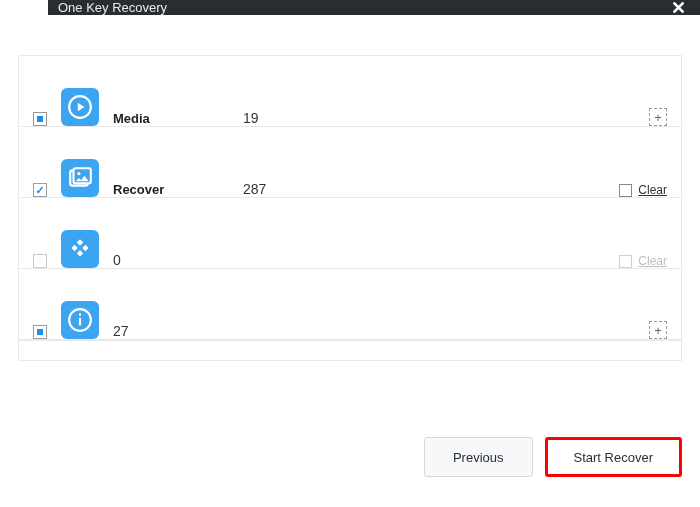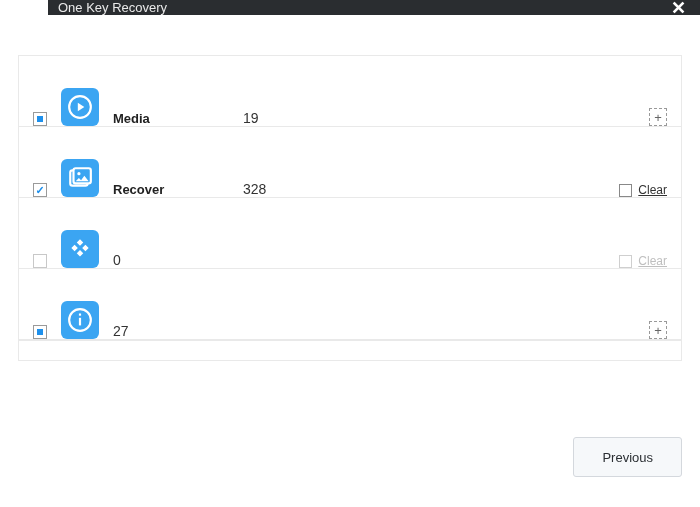--- a/index.html
+++ b/index.html
@@ -183,21 +183,21 @@
       <div class="checkbox checked"></div>
       <div class="icon">
         <svg width="26" height="26" viewBox="0 0 24 24">
             <rect x="3" y="5" width="16" height="14" rx="2" fill="none" stroke="#fff" stroke-width="2"></rect>
             <rect x="6" y="3" width="16" height="14" rx="2" fill="#3ba5f2" stroke="#fff" stroke-width="2"></rect>
             <circle cx="11" cy="8" r="1.5" fill="#fff"></circle>
             <path d="M8 15l3-3 2 2 3-4 4 5H8z" fill="#fff"></path>
           </svg>
       </div>
       <div class="label">Recover</div>
-      <div class="count">328</div>
+      <div class="count">287</div>
       <div class="spacer"></div>
       <div class="right-ctrl">
         <div class="cbox"></div>
         <span>Clear</span>
       </div>
     </div>
 
     <div class="row">
       <div class="checkbox disabled"></div>
       <div class="icon">
@@ -226,13 +226,14 @@
       <div class="spacer"></div>
       <div class="expand">+</div>
     </div>
 
     <div class="extra-row"></div>
   </div>
 </div>
 
 <div class="footer">
   <div class="btn">Previous</div>
+  <div class="btn primary">Start Recover</div>
 </div>
 
 </body></html>

